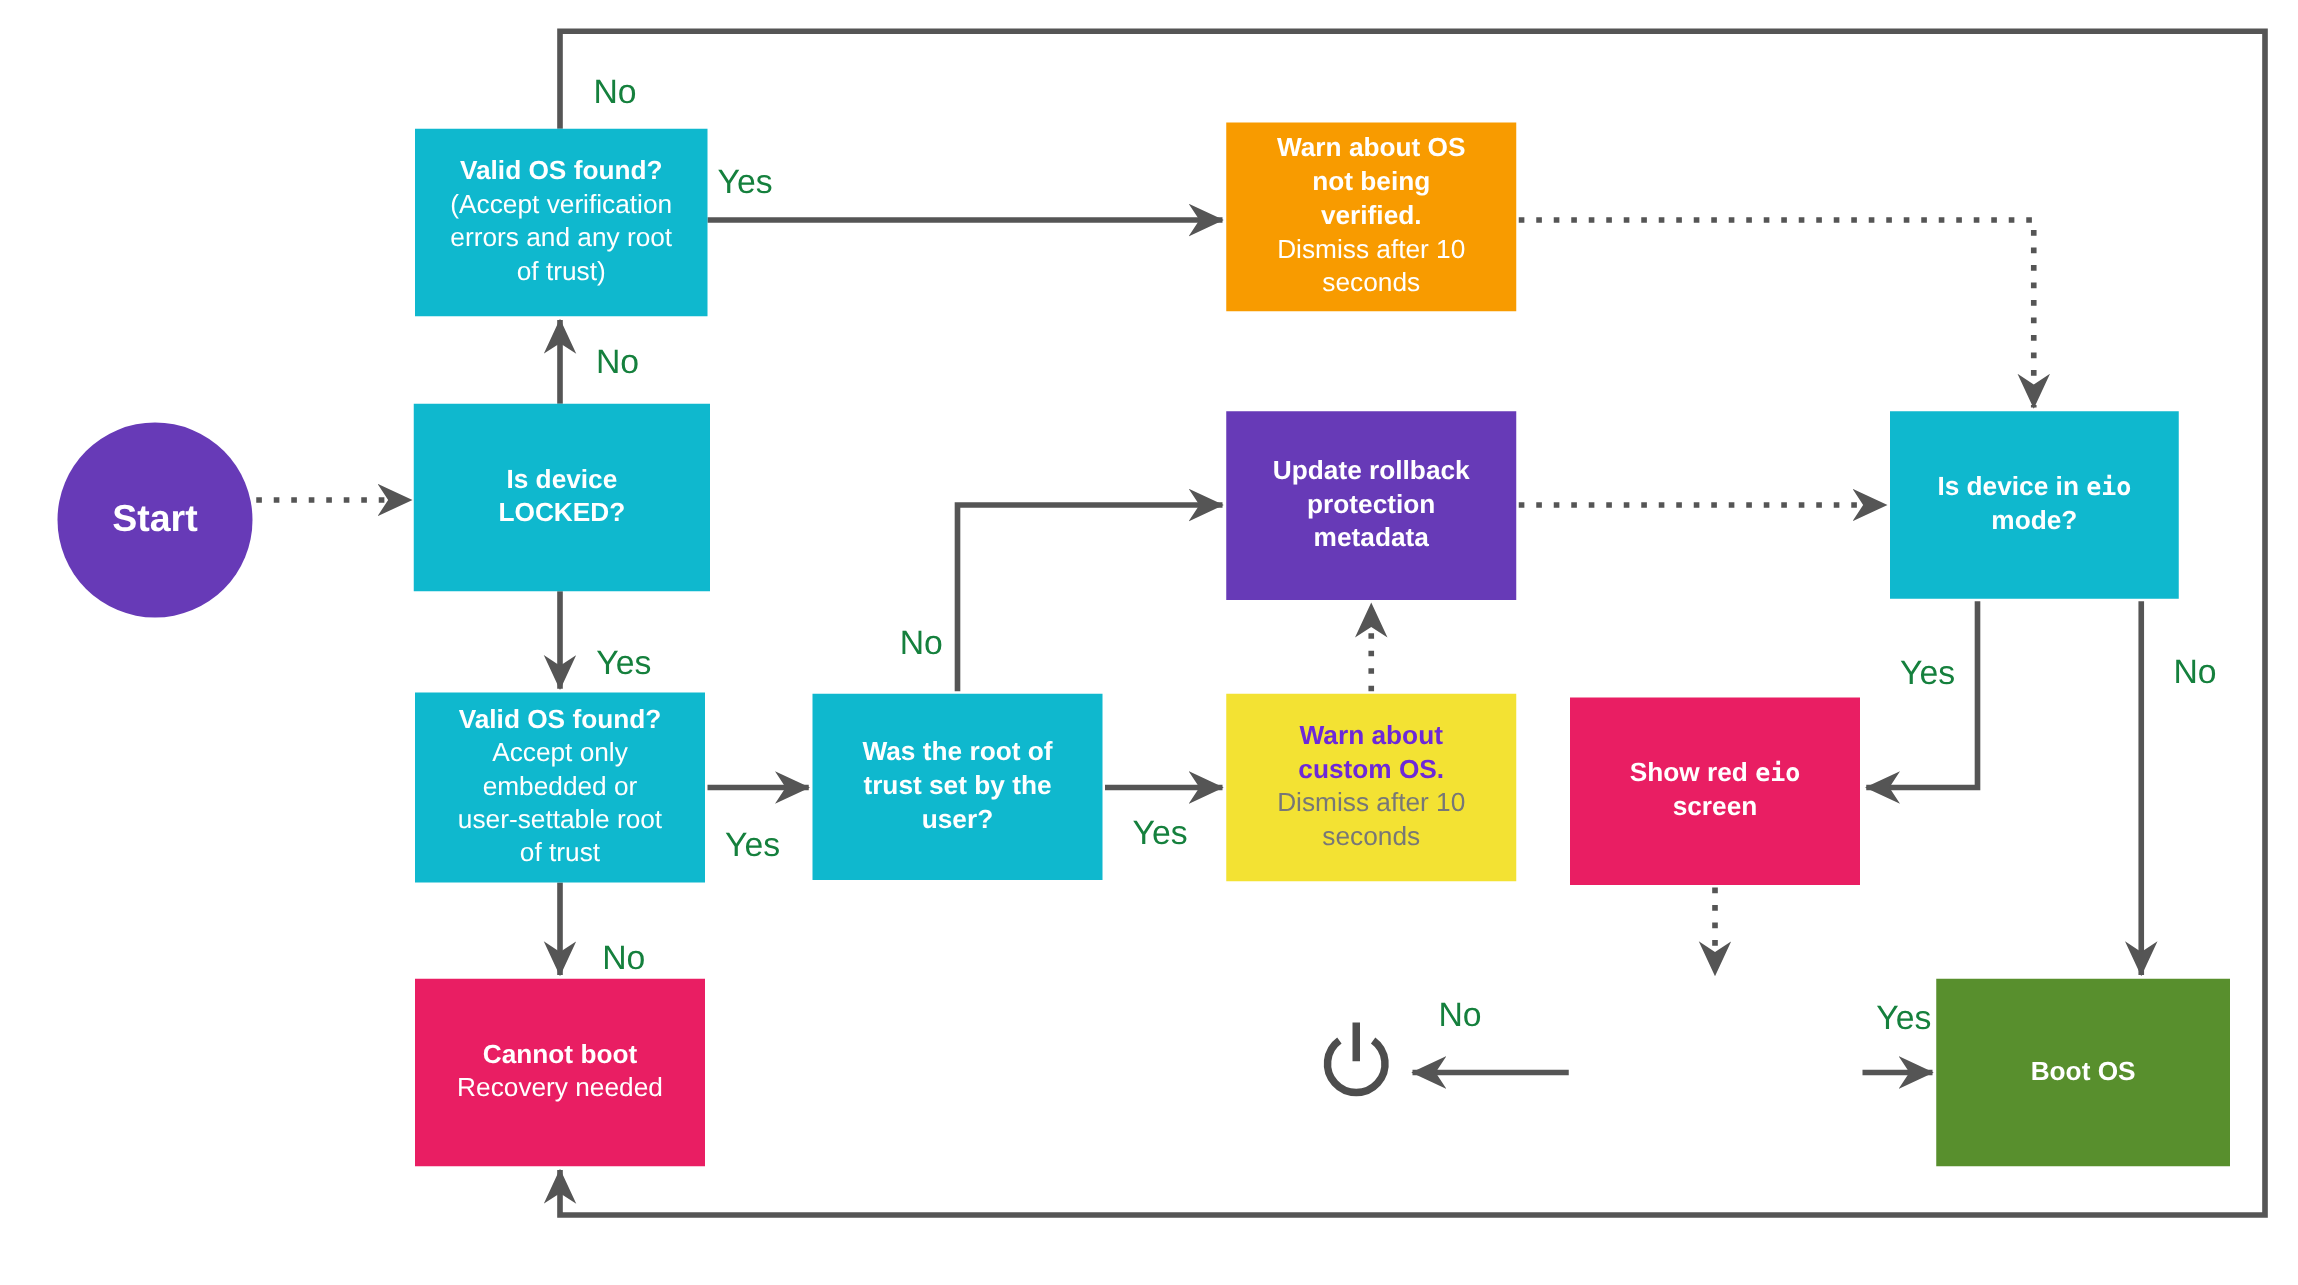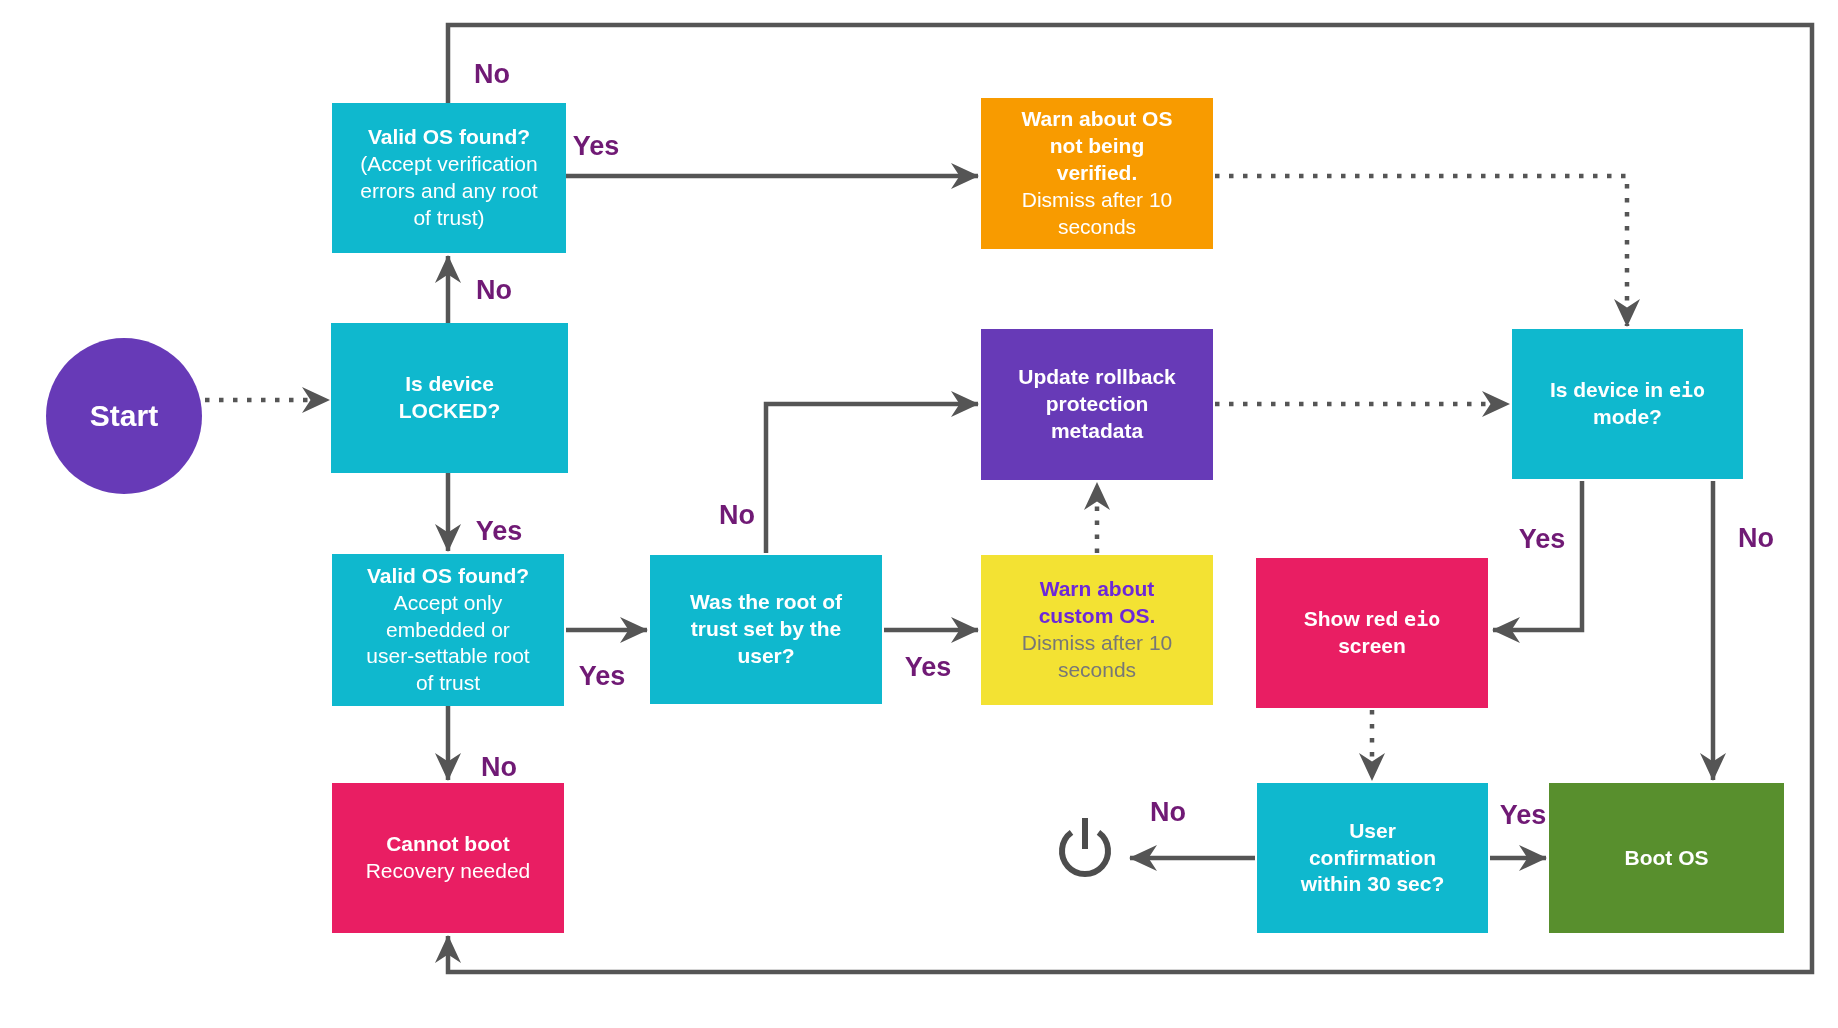--- a/index.html
+++ b/index.html
@@ -11,22 +11,22 @@
   .node{position:absolute;display:flex;flex-direction:column;align-items:center;
         justify-content:center;text-align:center;color:#ffffff;box-sizing:border-box;
         padding:6px 10px;}
   .node .title{font-weight:700;font-size:21px;line-height:1.28;white-space:pre-line;}
   .node .subtitle{font-weight:400;font-size:21px;line-height:1.28;white-space:pre-line;}
   .node.yellow .title{color:#6d28d9;}
   .node.yellow .subtitle{color:#777777;}
   .circle{border-radius:50%;}
   .start-label{font-weight:700;font-size:30px;}
   .code{font-family:"DejaVu Sans Mono",monospace;font-size:20px;font-weight:700;}
-  .edge-label{position:absolute;transform:translate(-50%,-50%);font-weight:700;
-              font-size:27px;color:#701a75;white-space:nowrap;}
+  .edge-label{position:absolute;transform:translate(-50%,-50%);font-weight:400;
+              font-size:27px;color:#15803d;white-space:nowrap;}
 </style>
 </head>
 <body>
 
 <div class="canvas">
 
   <svg class="wires" width="1838" height="1028" viewBox="0 0 1838 1028">
     <defs>
       <marker id="ah" markerUnits="userSpaceOnUse" markerWidth="34" markerHeight="30" refX="27" refY="13" orient="auto">
         <path d="M0,0 L28,13 L0,26 L8.5,13 Z" fill="#555555"></path>
@@ -116,25 +116,20 @@
   <div class="node" style="left: 1256px; top: 558px; width: 232px; height: 150px; background: rgb(233, 30, 99);">
     <div class="title"><span>Show red </span><span class="code">eio</span><span>
 screen</span></div>
   </div>
 
   <div class="node" style="left: 332px; top: 783px; width: 232px; height: 150px; background: rgb(233, 30, 99);">
     <div class="title">Cannot boot</div>
     <div class="subtitle">Recovery needed</div>
   </div>
 
-  <div class="node" style="left: 1257px; top: 783px; width: 231px; height: 150px; background: rgb(15, 184, 206);">
-    <div class="title">User
-confirmation
-within 30 sec?</div>
-  </div>
 
   <div class="node" style="left: 1549px; top: 783px; width: 235px; height: 150px; background: rgb(88, 143, 45);">
     <div class="title">Boot OS</div>
   </div>
 
   <div class="edge-label" style="left:492px;top:74px">No</div>
   <div class="edge-label" style="left:596px;top:146px">Yes</div>
   <div class="edge-label" style="left:494px;top:290px">No</div>
   <div class="edge-label" style="left:499px;top:531px">Yes</div>
   <div class="edge-label" style="left:602px;top:676px">Yes</div>

